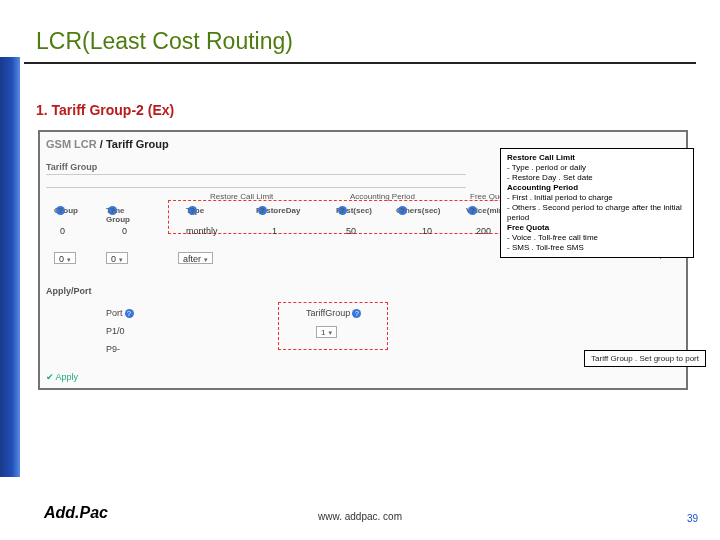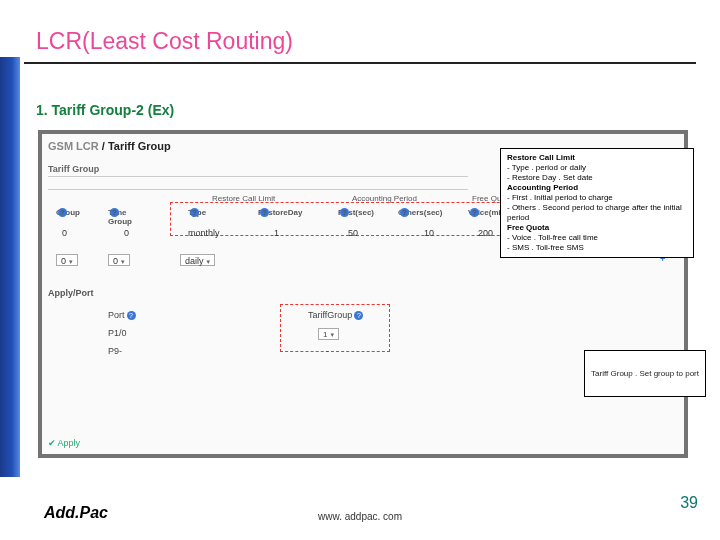--- a/index.html
+++ b/index.html
@@ -1,43 +1,43 @@
 <!DOCTYPE html>
 <html><head>
 <meta charset="utf-8">
 <style>
 *{margin:0;padding:0;box-sizing:border-box}
 body{width:720px;height:540px;background:#fff;font-family:Arial,sans-serif;font-size:10px;color:#222;position:relative;overflow:hidden}
 .bluebar{position:absolute;left:0;top:57px;width:20px;height:420px;background:linear-gradient(90deg,#1a3a8a 0%,#2050b8 60%,#5a8ae0 100%)}
-.title{position:absolute;left:36px;top:28px;font-size:23px;font-weight:400;color:#ec4899}
+.title{position:absolute;left:36px;top:28px;font-size:23px;font-weight:400;color:#4d7c0f}
 .hr1{position:absolute;left:24px;top:62px;width:672px;height:2px;background:#222}
-.subt{position:absolute;left:36px;top:102px;font-size:14px;font-weight:bold;color:#15803d}
-.panel{position:absolute;left:38px;top:130px;width:650px;height:328px;background:#fafafa;border:4px solid #737373}
+.subt{position:absolute;left:36px;top:102px;font-size:14px;font-weight:bold;color:#b91c1c}
+.panel{position:absolute;left:38px;top:130px;width:650px;height:260px;background:#fafafa;border:2px solid #737373}
 .bc{position:absolute;left:6px;top:6px;font-size:11px;font-weight:bold}
 .bc .g{color:#888}
 .tab1{position:absolute;left:6px;top:30px;font-size:9px;color:#666;font-weight:bold}
 .tgrow{position:absolute;left:6px;top:42px;width:420px;height:14px;border-top:1px solid #ccc;border-bottom:1px solid #ccc}
 .hdr{position:absolute;left:6px;width:640px;height:12px}
 .hdr span{position:absolute;top:0;font-size:8px;color:#555;font-weight:bold}
 .sechdr{position:absolute;font-size:8px;color:#555}
 .redbox{position:absolute;border:1px dashed #e33}
 .row{position:absolute;left:6px;width:640px;height:16px}
 .row span{position:absolute;top:0;font-size:9px;color:#333}
 .sel{display:inline-block;border:1px solid #aaa;background:#fff;padding:0 4px;font-size:8px;height:12px;line-height:12px}
 .sel::after{content:"▾";margin-left:3px;font-size:7px;color:#666}
 .note{position:absolute;background:#fff;border:1px solid #000;padding:4px 6px;font-size:8px;line-height:1.25;color:#000}
 .note b{font-weight:bold}
-.note2{position:absolute;right:14px;top:350px;background:#fff;border:1px solid #000;padding:18px 6px;font-size:8px}
+.note2{position:absolute;right:14px;top:350px;background:#fff;border:1px solid #000;padding:3px 6px;font-size:8px}
 .tabTP{position:absolute;left:6px;top:154px;font-size:9px;font-weight:bold;color:#555}
 .prow{position:absolute;left:6px;width:640px;font-size:9px;color:#444}
 .apply{position:absolute;left:6px;bottom:6px;font-size:9px;color:#2a7}
 .apply::before{content:"✔ ";color:#2a7}
 .logo{position:absolute;left:44px;bottom:18px;font-size:16px;font-style:italic;font-weight:bold;color:#000}
 .url{position:absolute;left:0;bottom:18px;width:720px;text-align:center;font-size:10px;color:#333}
-.pg{position:absolute;right:22px;bottom:28px;font-size:16px;color:#0f766e}
+.pg{position:absolute;right:22px;bottom:16px;font-size:10px;color:#1d4ed8}
 .q{display:inline-block;width:9px;height:9px;border-radius:50%;background:#3a76d8;color:#fff;font-size:7px;text-align:center;line-height:9px;margin-left:2px}
 </style>
 </head>
 <body>
 
 <div class="bluebar"></div>
 <div class="title">LCR(Least Cost Routing)</div>
 <div class="hr1"></div>
 <div class="subt">1. Tariff Group-2 (Ex)</div>
 
@@ -102,21 +102,21 @@
   </div>
 
   <div class="row" style="top:120px">
     <span style="left:8px">
         <span class="sel">0</span>
       </span>
     <span style="left:60px">
         <span class="sel">0</span>
       </span>
     <span style="left:132px">
-        <span class="sel">daily</span>
+        <span class="sel">after</span>
       </span>
     <span style="left:612px;color:#3a76d8;font-weight:bold">+</span>
   </div>
 
   <div class="tabTP">Apply/Port</div>
 
   <div class="prow" style="top:176px">
     <span style="position:absolute;left:60px"><span>Port</span><span class="q">?</span></span>
     <span style="position:absolute;left:260px"><span>TariffGroup</span><span class="q">?</span></span>
   </div>

